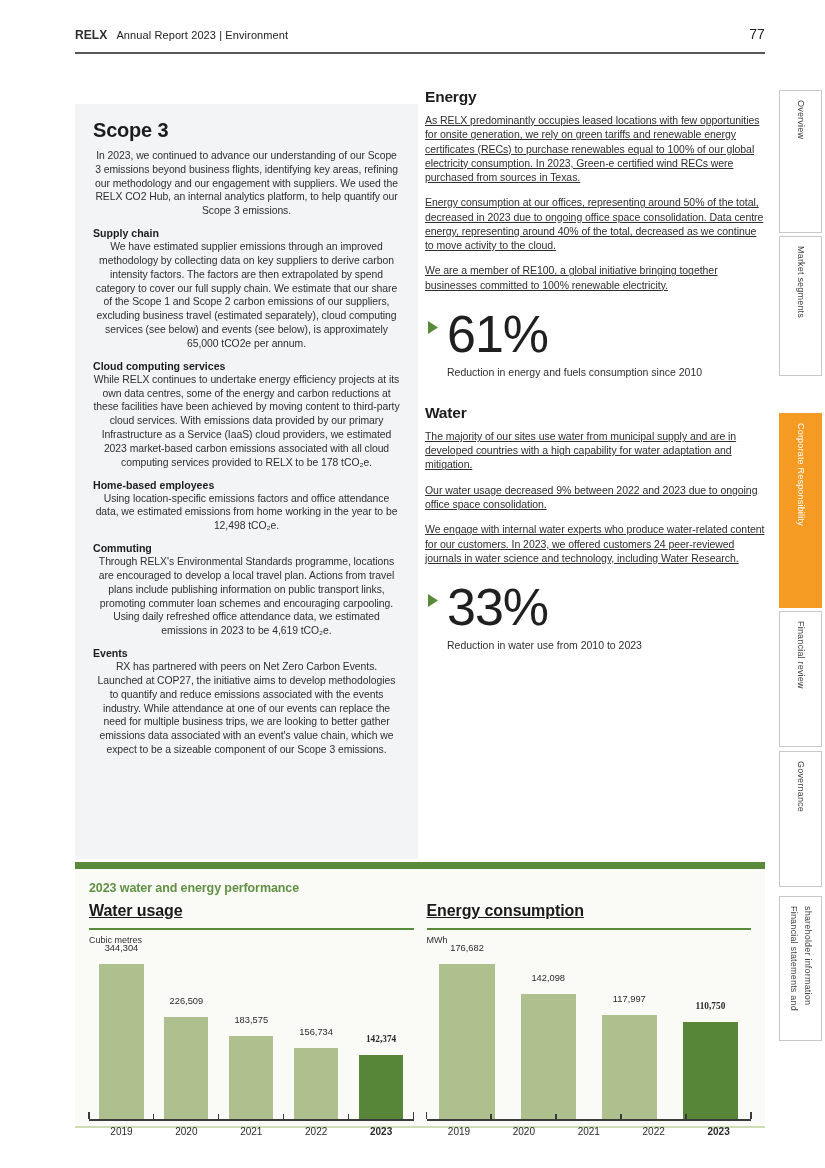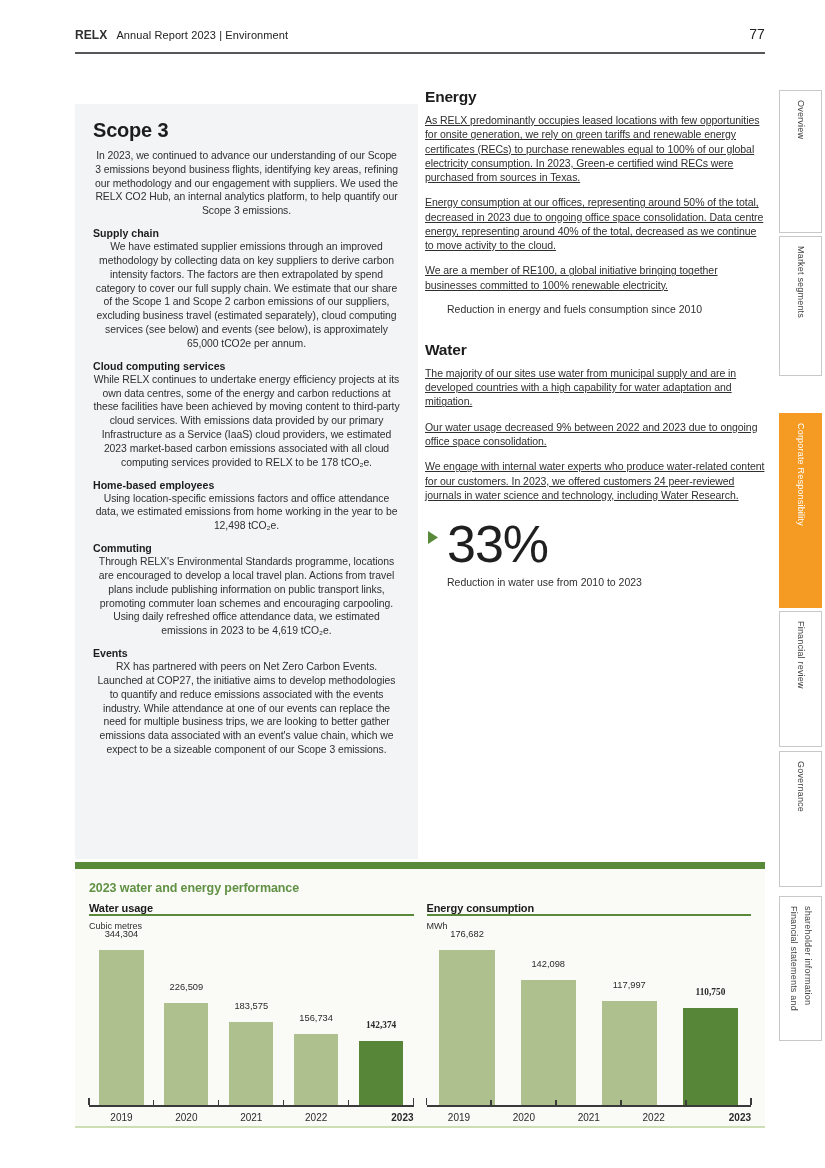--- a/index.html
+++ b/index.html
@@ -60,36 +60,36 @@
   .chart-panel { position:absolute; left:75px; top:862px; width:690px; }
   .green-bar { height:7px; background:var(--accent-green,#588a3a); }
   .panel-body {
     background:var(--panel-bg,#fafbf7); height:259px; padding:12px 14px 0;
     border-bottom:2px solid var(--panel-border,#cdddb4);
   }
   .panel-title { font-size:12.5px; font-weight:bold; color:var(--chart-title-green,#619144); letter-spacing:-0.1px; }
   .charts { display:flex; gap:13px; margin-top:7px; }
   .chart { flex:1; }
   .chart-title {
-    font-size:11px; font-weight:bold; color:#1a1a1a;
-    border-bottom:2px solid var(--accent-green,#588a3a); padding-bottom:0; letter-spacing:-0.1px;
+    font-size:16px; font-weight:bold; color:#1a1a1a;
+    border-bottom:2px solid var(--accent-green,#588a3a); padding-bottom:8px; letter-spacing:-0.1px;text-decoration:underline;
   }
   .chart-unit { font-size:9px; color:#2f2f2f; margin-top:5px; }
   .bars { display:flex; align-items:flex-end; height:172px; margin-top:2px; }
   .bar-group { flex:1; display:flex; flex-direction:column; align-items:center; justify-content:flex-end;gap:8px; }
   .bar-value { font-size:9.3px; color:#2a2a2a; margin-bottom:3px; white-space:nowrap; }
   .bar-value.hl { font-weight:bold;font-family:Liberation Serif, serif; }
   .bar { width:68%; background:var(--bar-light,#aec08d); }
   .bar.hl { background:var(--bar-dark,#588639); }
   .axis { position:relative; height:2px; background:#3a3a3a; }
   .tick { position:absolute; top:-5px; width:1.5px; height:5px; background:#3a3a3a; }
   .tick.end { top:-7px; height:7px; }
   .x-labels { display:flex; margin-top:5px; }
   .x-label { flex:1; text-align:center; font-size:10px; color:#2a2a2a; }
-  .x-label.hl { font-weight:bold;text-align:right; }
+  .x-label.hl { font-weight:bold; }
 </style>
 </head>
 <body>
 
 <div class="page">
 
   <div class="header">
     <span class="brand">RELX</span>
     <span class="header-title">Annual Report 2023 | Environment</span>
     <span class="page-number">77</span>
@@ -109,20 +109,24 @@
     <h3>Events</h3>
     <p>RX has partnered with peers on Net Zero Carbon Events. Launched at COP27, the initiative aims to develop methodologies to quantify and reduce emissions associated with the events industry. While attendance at one of our events can replace the need for multiple business trips, we are looking to better gather emissions data associated with an event's value chain, which we expect to be a sizeable component of our Scope 3 emissions.</p>
   </div>
 
   <div class="right-col">
     <h2>Energy</h2>
     <p>As RELX predominantly occupies leased locations with few opportunities for onsite generation, we rely on green tariffs and renewable energy certificates (RECs) to purchase renewables equal to 100% of our global electricity consumption. In 2023, Green-e certified wind RECs were purchased from sources in Texas.</p>
     <p>Energy consumption at our offices, representing around 50% of the total, decreased in 2023 due to ongoing office space consolidation. Data centre energy, representing around 40% of the total, decreased as we continue to move activity to the cloud.</p>
     <p>We are a member of RE100, a global initiative bringing together businesses committed to 100% renewable electricity.</p>
 
+    <div class="stat">
+      <span class="stat-arrow"></span>
+      <span class="stat-value">61%</span>
+    </div>
     <div class="stat-caption">Reduction in energy and fuels consumption since 2010</div>
 
     <div class="water-block">
       <h2>Water</h2>
       <p>The majority of our sites use water from municipal supply and are in developed countries with a high capability for water adaptation and mitigation.</p>
       <p>Our water usage decreased 9% between 2022 and 2023 due to ongoing office space consolidation.</p>
       <p>We engage with internal water experts who produce water-related content for our customers. In 2023, we offered customers 24 peer-reviewed journals in water science and technology, including Water Research.</p>
 
       <div class="stat">
         <span class="stat-arrow"></span>

